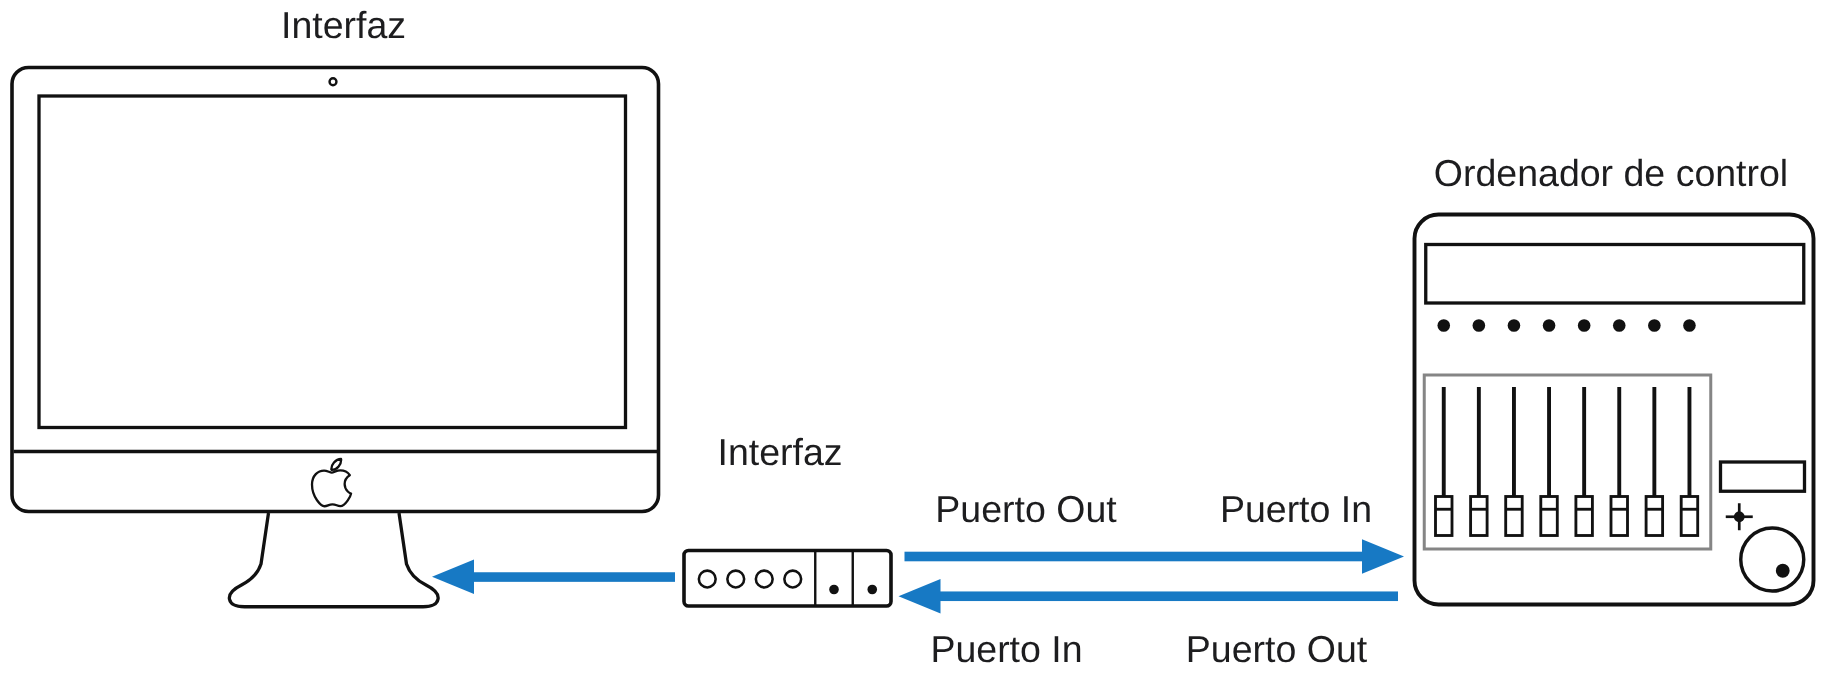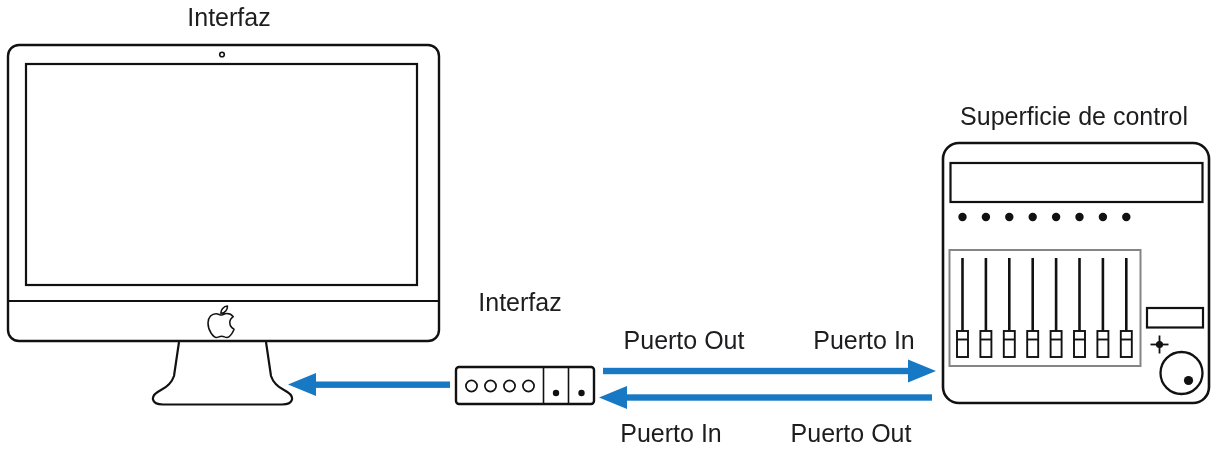--- a/index.html
+++ b/index.html
@@ -159,21 +159,21 @@
 
       <g>
         <rect x="626" y="394.3" width="306" height="6.4"></rect>
         <polygon points="599,397.5 627,386 627,409"></polygon>
       </g>
     </g>
   </svg>
 
   <div class="diagram-label" style="left:229px; top:2px;">Interfaz</div>
 
-  <div class="diagram-label" style="left:1074px; top:101px;">Superficie de control</div>
+  <div class="diagram-label" style="left:1074px; top:101px;">Ordenador de control</div>
 
   <div class="diagram-label" style="left:520px; top:287px;">
     <div>Interfaz</div>
   </div>
 
   <div class="diagram-label" style="left:684px; top:325px;">Puerto Out</div>
 
   <div class="diagram-label" style="left:864px; top:325px;">Puerto In</div>
 
   <div class="diagram-label" style="left:671px; top:418px;">Puerto In</div>

